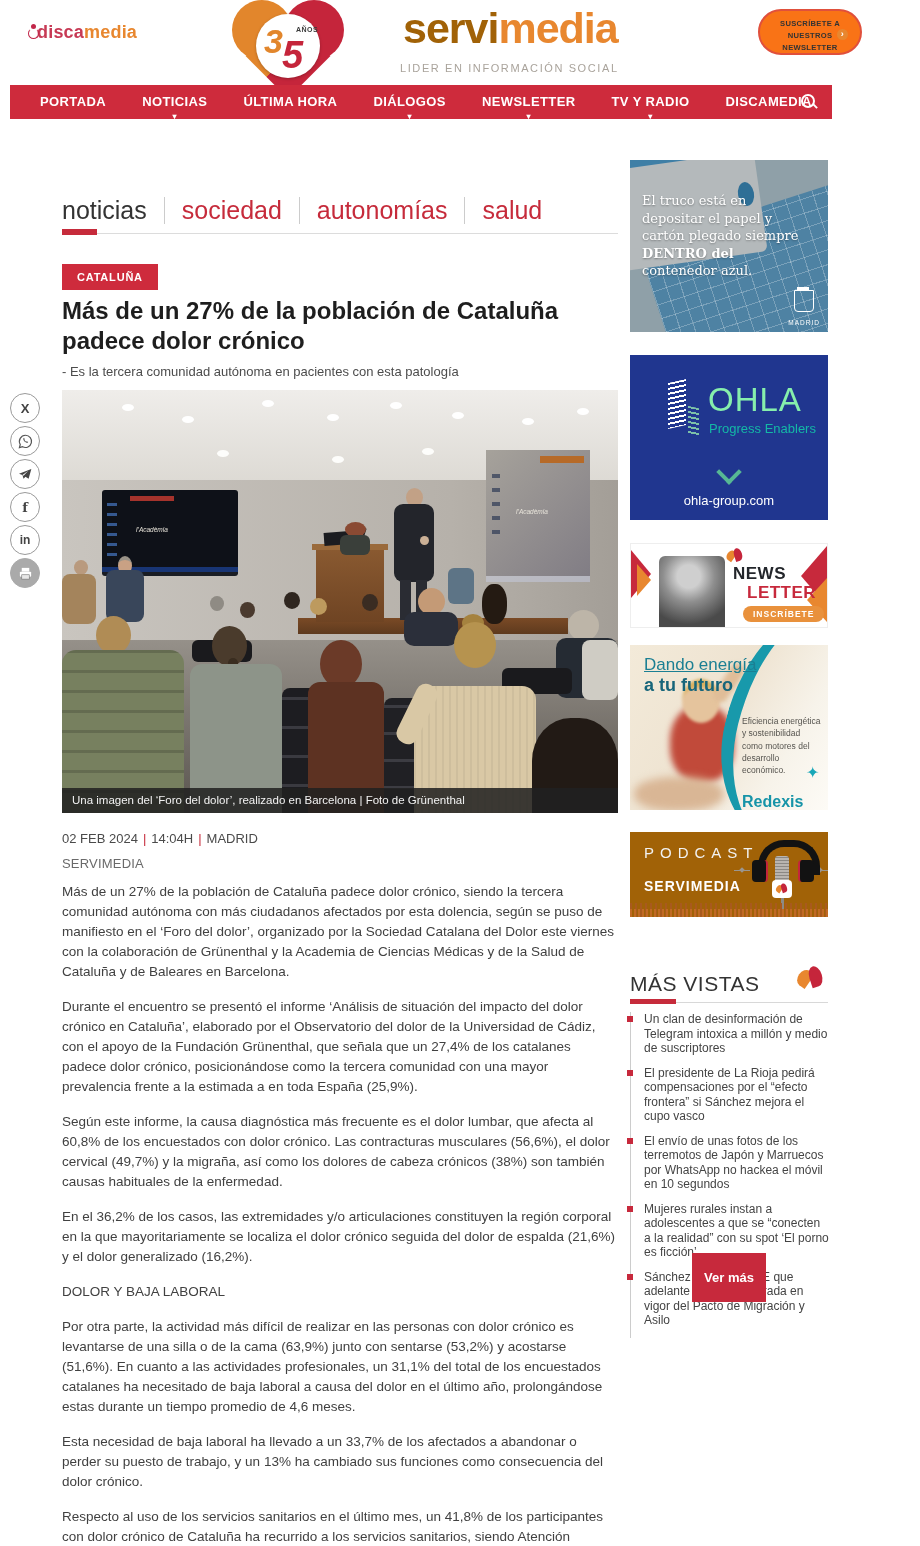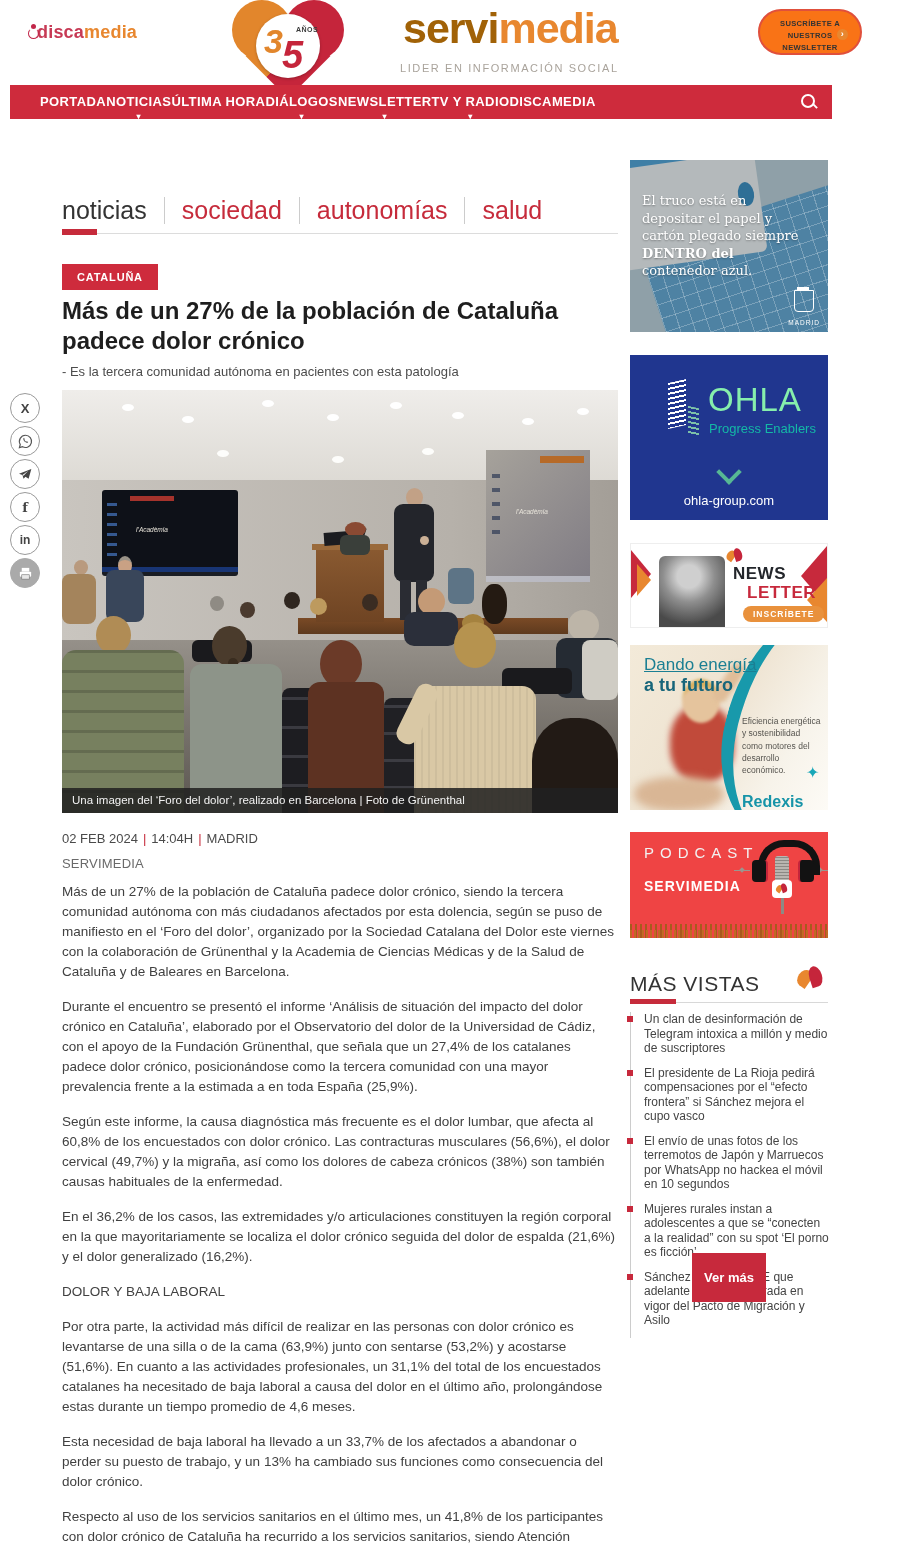--- a/index.html
+++ b/index.html
@@ -28,21 +28,21 @@
   .tagline{left:400px;top:62px;font-size:11px;color:#a9a39b;letter-spacing:1.6px;}
 
   .subscribe{left:758px;top:9px;width:104px;height:46px;border:2px solid #e0503c;border-radius:24px;
              background:#f97316;text-align:center;font-size:7.6px;font-weight:700;color:#333;
              line-height:1.55;padding-top:7px;box-sizing:border-box;cursor:pointer;letter-spacing:.3px;}
   .sub-arrow{position:absolute;right:12px;top:18px;width:11px;height:11px;border-radius:50%;background:#e8872f;
              color:#fff;font-size:9px;line-height:11px;text-align:center;}
 
   
   .nav{left:10px;top:85px;width:822px;height:34px;background:#ce2b3c;display:flex;align-items:center;
-       padding-left:30px;box-sizing:border-box;}
+       gap:36px;padding-left:30px;box-sizing:border-box;}
   .nav-item{position:relative;color:#fff;font-size:13px;font-weight:700;letter-spacing:.4px;cursor:pointer;padding:4px 0 6px;}
   .caret{position:absolute;left:50%;bottom:-6px;transform:translateX(-50%);font-size:8px;color:#fff;}
   .searchbtn{position:absolute;right:14px;top:8px;width:18px;height:18px;cursor:pointer;}
   .searchbtn:before{content:'';position:absolute;left:1px;top:1px;width:10px;height:10px;border:2px solid #fff;border-radius:50%;}
   .searchbtn:after{content:'';position:absolute;left:12px;top:12px;width:6px;height:2px;background:#fff;transform:rotate(45deg);}
 
   
   .tabs{left:62px;top:188px;display:flex;align-items:flex-end;height:36px;}
   .tab{font-size:25px;color:#c62b3b;cursor:pointer;padding:0 17px;border-left:1px solid #ccc;line-height:1.1;}
   .tab.first{padding-left:0;border-left:none;}
@@ -119,21 +119,21 @@
   
   .ad-redexis{top:645px;height:165px;background:linear-gradient(120deg,#f3ead9 0,#eee3d1 45%,#f7f3ea 75%,#fdfbf6 100%);}
   .rx-curve{position:absolute;left:96px;top:-36px;width:150px;height:240px;border-left:13px solid #1899ab;
             border-radius:50% 0 0 50%/55% 0 0 45%;transform:rotate(14deg);}
   .rx-h1{position:absolute;left:14px;top:10px;font-size:17px;color:#1b7f93;text-decoration:underline;}
   .rx-h2{position:absolute;left:14px;top:30px;font-size:18px;font-weight:700;color:#17657a;}
   .rx-body{position:absolute;left:112px;top:70px;width:80px;font-size:8.5px;line-height:1.45;color:#55534e;}
   .rx-brand{position:absolute;left:112px;top:148px;font-size:16px;font-weight:700;color:#1794a8;}
   .rx-spark{position:absolute;left:176px;top:118px;font-size:16px;color:#18a7b8;}
   
-  .ad-podcast{top:832px;height:106px;background:#ef4444;}
+  .ad-podcast{top:832px;height:85px;background:#a16207;}
   .pc-title{position:absolute;left:14px;top:12px;font-size:15px;color:#f2f2f2;letter-spacing:6px;}
   .pc-brand{position:absolute;left:14px;top:46px;font-size:14px;font-weight:900;color:#fff;letter-spacing:1px;}
   .pc-wave{position:absolute;left:0;bottom:0;width:100%;height:14px;
            background:repeating-linear-gradient(90deg,#a85a1e 0 2px,transparent 2px 5px);}
   .pc-wave2{position:absolute;left:0;bottom:0;width:100%;height:8px;
             background:repeating-linear-gradient(90deg,#c06a24 0 2px,transparent 2px 4px);}
   .hp-arc{position:absolute;left:128px;top:8px;width:48px;height:28px;border:7px solid #121212;border-bottom:none;border-radius:26px 26px 0 0;}
   .hp-cupL{position:absolute;left:122px;top:28px;width:14px;height:22px;background:#121212;border-radius:4px;border-right:2px solid #c5253b;}
   .hp-cupR{position:absolute;left:168px;top:28px;width:14px;height:22px;background:#121212;border-radius:4px;border-left:2px solid #c5253b;}
   .hp-mic{position:absolute;left:145px;top:24px;width:14px;height:26px;background:#b9b5b0;border-radius:3px 3px 0 0;

